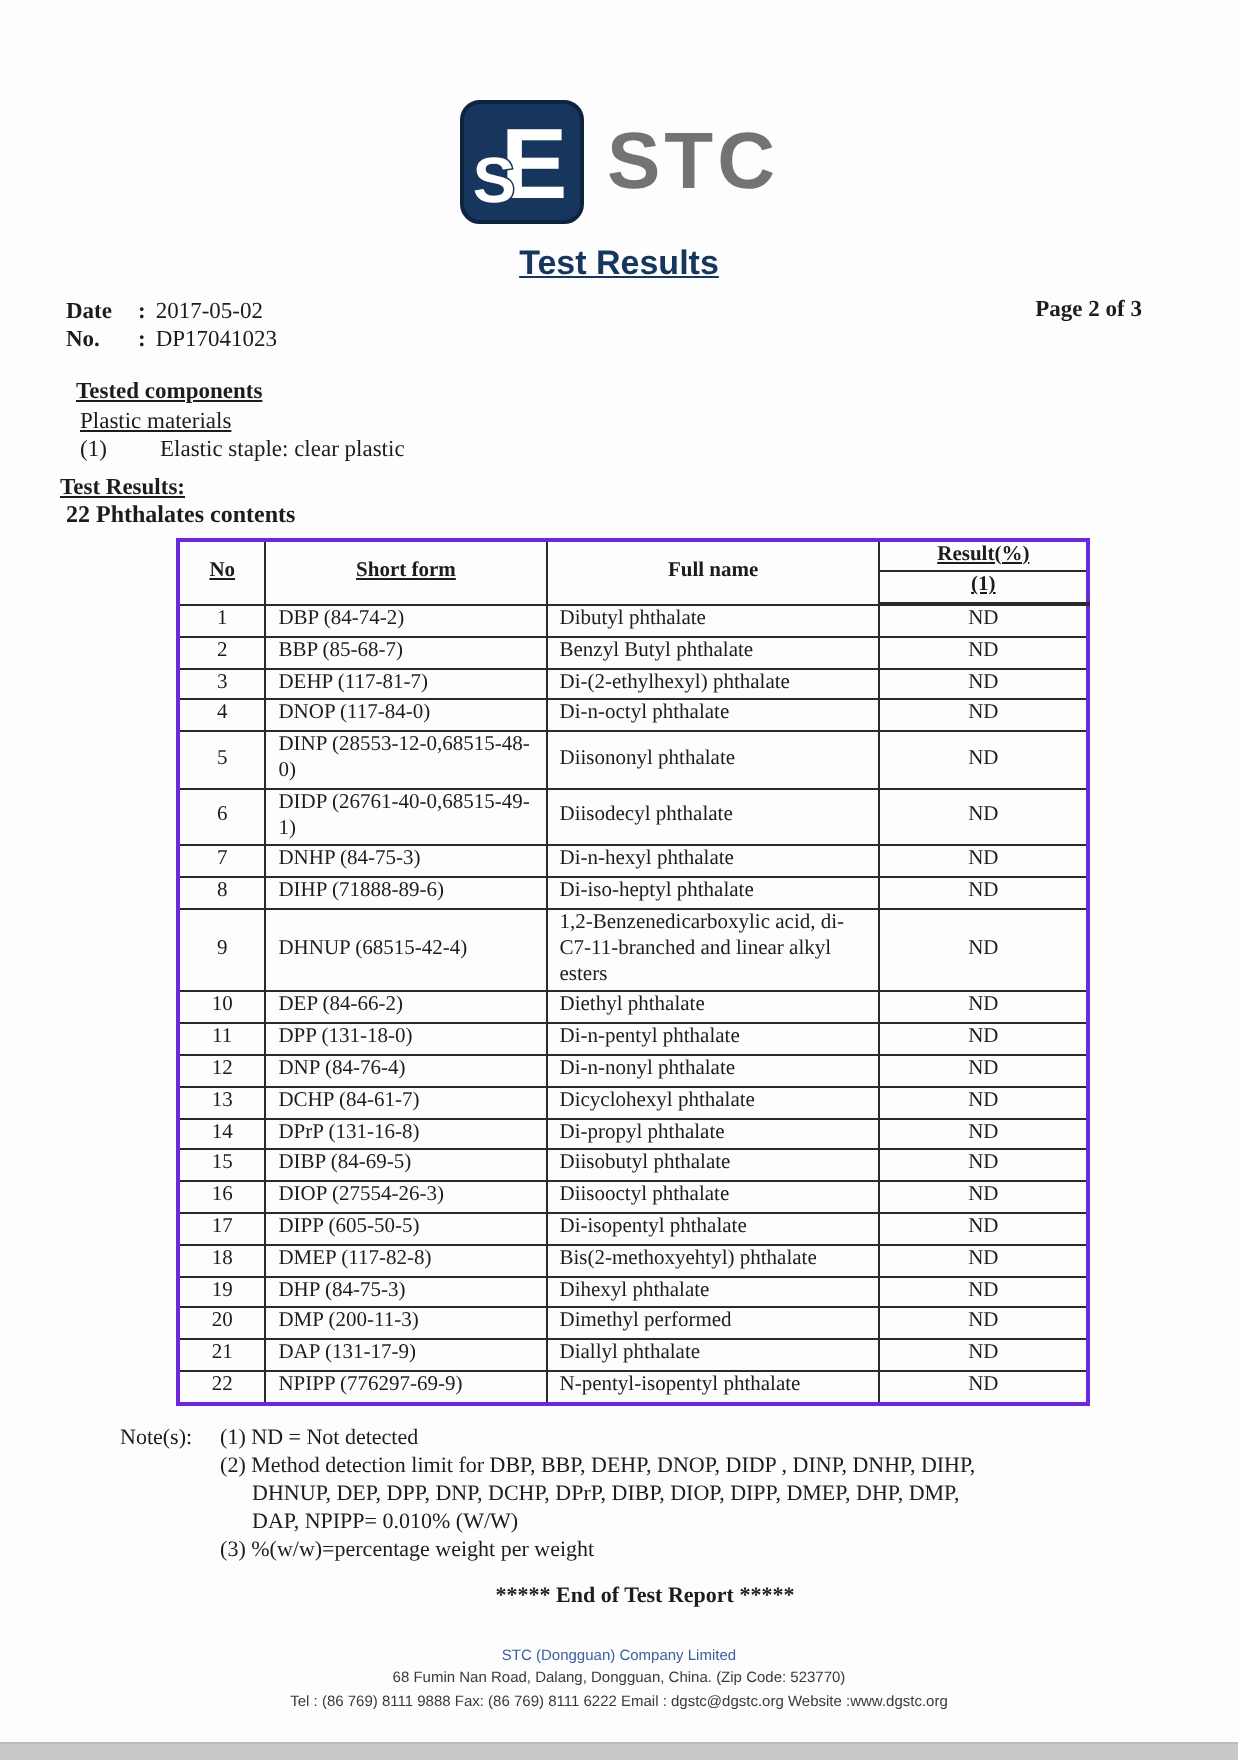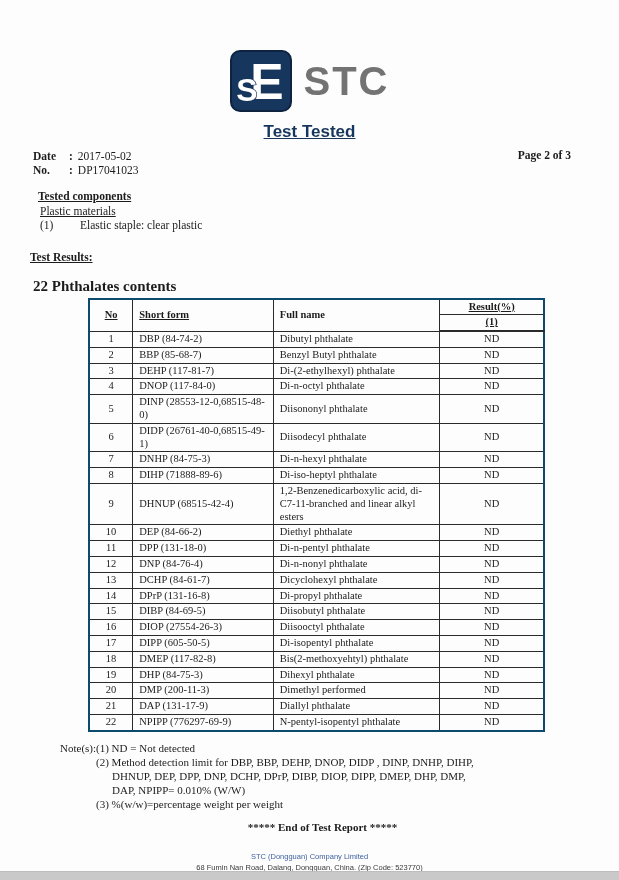--- a/index.html
+++ b/index.html
@@ -28,47 +28,47 @@
   .meta-left { font-size: 11.5px; line-height: 14px; }
   .meta-row .lbl { display: inline-block; width: 36px; font-weight: bold; }
   .meta-row .colon { font-weight: bold; margin-right: 5px; }
   .page-number { font-weight: bold; font-size: 11.5px; text-align: center; }
   
   .tested { margin-top: 12px; padding-left: 38px; font-size: 11.5px; line-height: 14.5px; }
   .tested-heading { font-weight: bold; text-decoration: underline; }
   .tested-sub { text-decoration: underline; margin-left: 2px; }
   .tested-item .idx { display: inline-block; width: 40px; margin-left: 2px; }
   
-  .test-results { margin-top: 18px; padding-left: 30px; font-size: 11.5px; font-weight: bold; text-decoration: underline; }
-  
-  .section { margin-top: 16px; padding-left: 28px; font-size: 15px; line-height: 14px; }
+  .test-results { margin-top: 5px; padding-left: 30px; font-size: 11.5px; font-weight: bold; text-decoration: underline; }
+  
+  .section { margin-top: 0; padding-left: 28px; font-size: 12px; line-height: 14px; }
   .section-heading { font-weight: bold; padding-left: 5px; }
   
   table.results {
     margin: 5px 0 0 88px; border-collapse: collapse; table-layout: fixed;
     width: 457px; font-size: 10.5px; line-height: 1.22;
   }
   table.results th, table.results td {
     border: 1px solid #2a2a2a; padding: 1px 6px; vertical-align: middle;
   }
-  table.results { border: 2px solid #0c4a6e; }
+  table.results { border: 2px solid #6d28d9; }
   table.results thead th { font-weight: bold; }
   table.results thead tr.h1 th { border-bottom-width: 1px; }
   table.results thead th[rowspan], table.results thead tr.h2 th { border-bottom: 2px solid #2a2a2a; }
   .col-no { width: 42px; }
   .col-sf { width: 135px; }
   .col-fn { width: 160px; }
   .col-rs { width: 100px; }
   th.col-no, td.c0 { text-align: center; }
-  th.col-sf, th.col-fn { text-align: left; }
+  th.col-sf, th.col-fn { text-align: center; }
   td.c1, td.c2 { text-align: left; }
   th.col-rs, td.c3 { text-align: center; }
   .u { text-decoration: underline; }
   
-  .notes { margin-top: 9px; padding-left: 60px; font-size: 11px; line-height: 14px; display: flex; }
+  .notes { margin-top: 9px; padding-left: 60px; font-size: 11px; line-height: 14px; display: flex; gap: 14px; }
   .notes-label { flex: 0 0 auto; }
   .note-item { white-space: pre-line; padding-left: 16px; text-indent: -16px; max-width: 420px; }
   
   .end-line { margin-top: 10px; text-align: center; font-weight: bold; font-size: 11px; padding-left: 26px; }
   
   .footer {
     margin-top: 18px; text-align: center; font-family: "Liberation Sans", sans-serif;
     font-size: 7.5px; line-height: 11.5px; color: #3a3a3a;
   }
   .footer .company { color: #3c5f9e; }
@@ -80,21 +80,21 @@
 
   <div class="logo-wrap">
     <svg width="62" height="62" viewBox="0 0 62 62">
       <rect x="1" y="1" width="60" height="60" rx="9" fill="#17365d" stroke="#0d2340" stroke-width="2"></rect>
       <text x="37" y="49" font-family="Liberation Sans, sans-serif" font-weight="bold" font-size="50" fill="#ffffff" text-anchor="middle">E</text>
       <text x="17" y="51" font-family="Liberation Sans, sans-serif" font-weight="bold" font-size="32" fill="#ffffff" stroke="#17365d" stroke-width="1.5" paint-order="stroke" text-anchor="middle">S</text>
     </svg>
     <div class="brand-text">STC</div>
   </div>
 
-  <div class="title">Test Tested</div>
+  <div class="title">Test Results</div>
 
   <div class="meta">
     <div class="meta-left">
       <div class="meta-row">
         <span class="lbl">Date</span><span class="colon">:</span><span>2017-05-02</span>
       </div>
       <div class="meta-row">
         <span class="lbl">No.</span><span class="colon">:</span><span>DP17041023</span>
       </div>
     </div>

